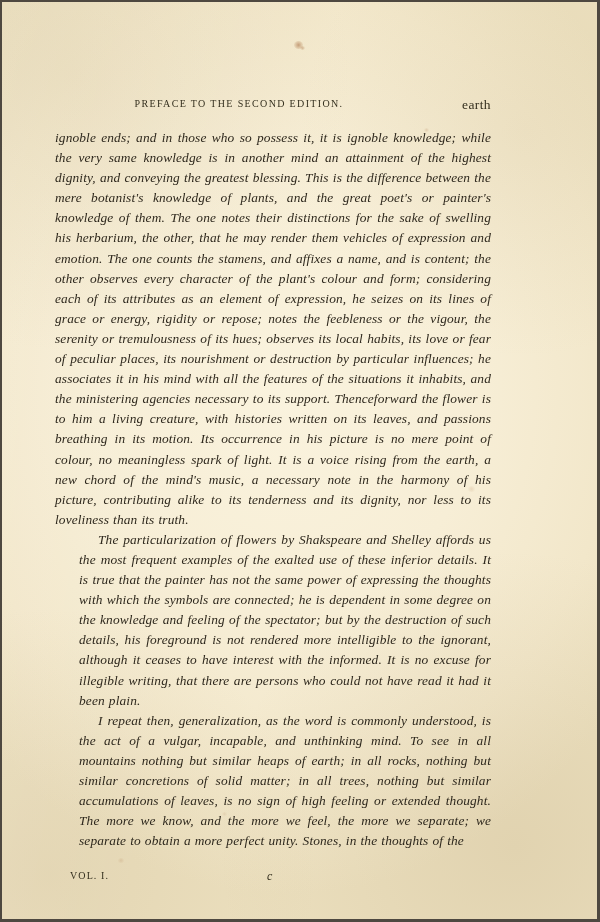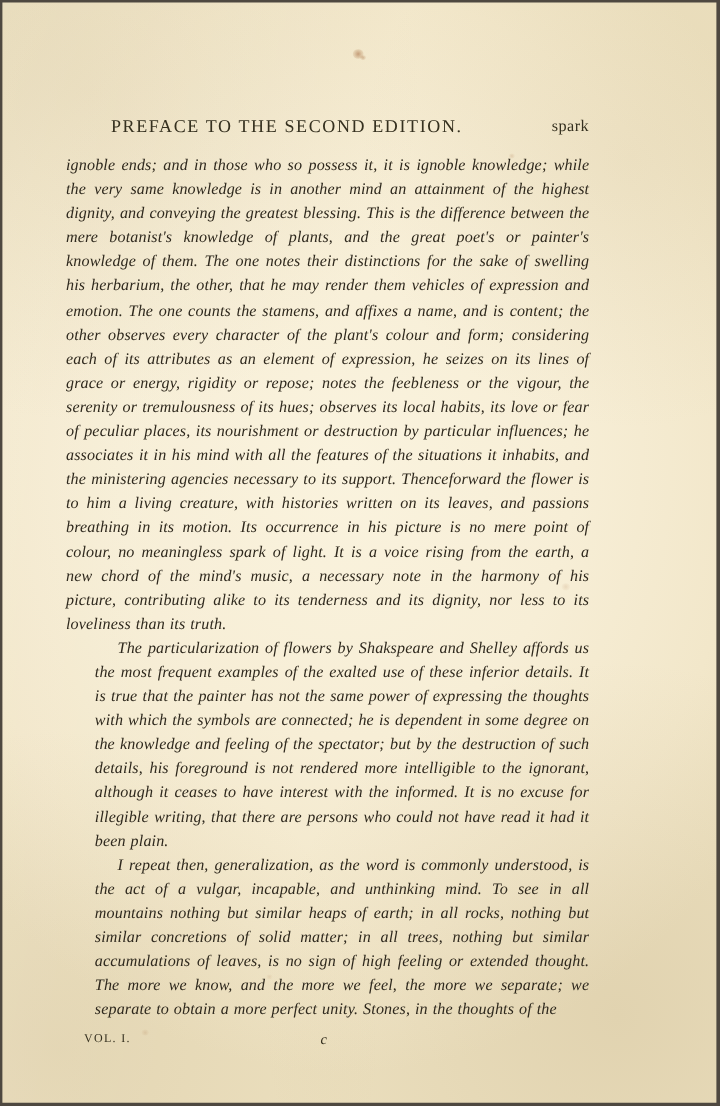--- a/index.html
+++ b/index.html
@@ -69,21 +69,21 @@
     height: 16px;
     margin-top: 98px;
     margin-bottom: 14px;
   }
   .head-title {
     position: absolute;
     left: 50%;
     transform: translateX(-50%);
     margin-left: -34px;
     white-space: nowrap;
-    font-size: 15px;
+    font-size: 10px;
     letter-spacing: 1.35px;
     font-variant: small-caps;
     text-transform: uppercase;
     color: #35301f;
   }
   .head-folio {
     position: absolute;
     right: 0;
     top: -1px;
     font-size: 13.5px;
@@ -103,21 +103,21 @@
     text-indent: 0;
     font-style: italic;
   }
   .body-text p.indent {
     text-indent: 19px;
     margin-left: 24px;
   }
 
   .footer {
     position: relative;
-    margin-top: 9px;
+    margin-top: 19px;
     height: 18px;
   }
   .vol {
     position: absolute;
     left: 15px;
     top: 0;
     font-size: 10px;
     letter-spacing: 1.1px;
     font-variant: small-caps;
     text-transform: uppercase;
@@ -142,21 +142,21 @@
   <div class="foxing spot-b"></div>
   <div class="foxing spot-c"></div>
   <div class="foxing spot-d"></div>
   <div class="foxing spot-e"></div>
   <div class="foxing spot-f"></div>
 
   <div class="content">
 
     <div class="running-head">
       <div class="head-title">PREFACE TO THE SECOND EDITION.</div>
-      <div class="head-folio">spark</div>
+      <div class="head-folio">earth</div>
     </div>
 
     <div class="body-text">
       <p>ignoble ends; and in those who so possess it, it is ignoble knowledge; while the very same knowledge is in another mind an attainment of the highest dignity, and conveying the greatest blessing. This is the difference between the mere botanist's knowledge of plants, and the great poet's or painter's knowledge of them. The one notes their distinctions for the sake of swelling his herbarium, the other, that he may render them vehicles of expression and emotion. The one counts the stamens, and affixes a name, and is content; the other observes every character of the plant's colour and form; considering each of its attributes as an element of expression, he seizes on its lines of grace or energy, rigidity or repose; notes the feebleness or the vigour, the serenity or tremulousness of its hues; observes its local habits, its love or fear of peculiar places, its nourishment or destruction by particular influences; he associates it in his mind with all the features of the situations it inhabits, and the ministering agencies necessary to its support. Thenceforward the flower is to him a living creature, with histories written on its leaves, and passions breathing in its motion. Its occurrence in his picture is no mere point of colour, no meaningless spark of light. It is a voice rising from the earth, a new chord of the mind's music, a necessary note in the harmony of his picture, contributing alike to its tenderness and its dignity, nor less to its loveliness than its truth.</p>
       <p class="indent">The particularization of flowers by Shakspeare and Shelley affords us the most frequent examples of the exalted use of these inferior details. It is true that the painter has not the same power of expressing the thoughts with which the symbols are connected; he is dependent in some degree on the knowledge and feeling of the spectator; but by the destruction of such details, his foreground is not rendered more intelligible to the ignorant, although it ceases to have interest with the informed. It is no excuse for illegible writing, that there are persons who could not have read it had it been plain.</p>
       <p class="indent">I repeat then, generalization, as the word is commonly understood, is the act of a vulgar, incapable, and unthinking mind. To see in all mountains nothing but similar heaps of earth; in all rocks, nothing but similar concretions of solid matter; in all trees, nothing but similar accumulations of leaves, is no sign of high feeling or extended thought. The more we know, and the more we feel, the more we separate; we separate to obtain a more perfect unity. Stones, in the thoughts of the</p>
     </div>
 
     <div class="footer">
       <div class="vol">VOL. I.</div>

